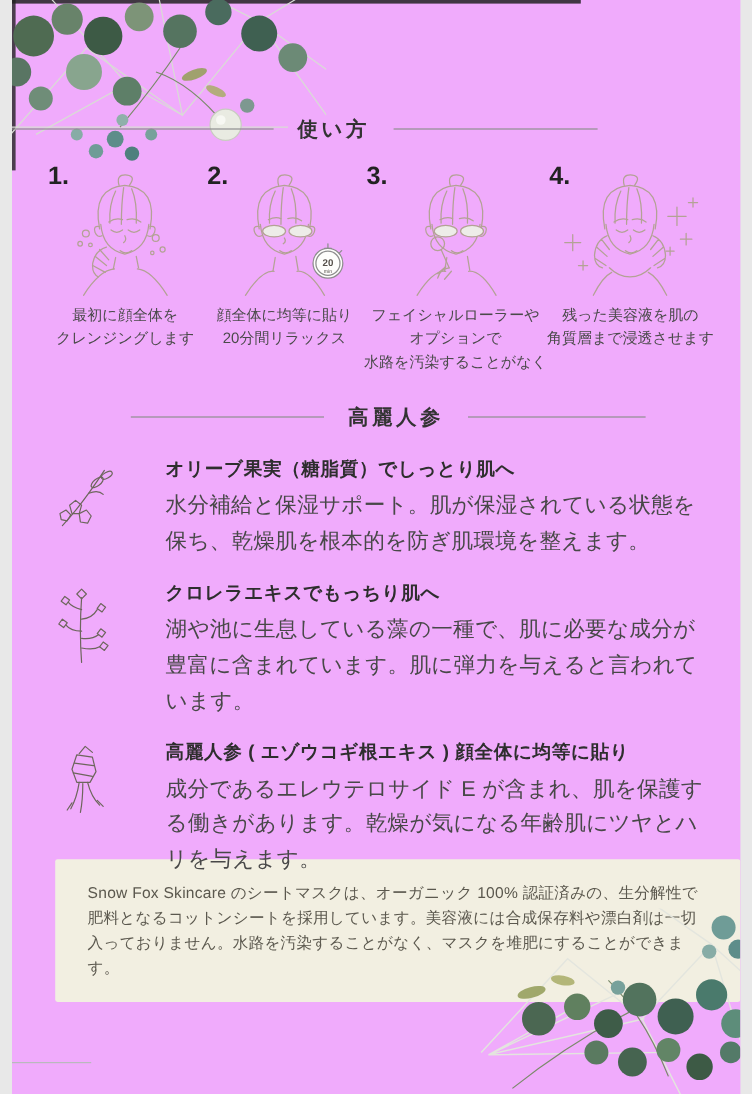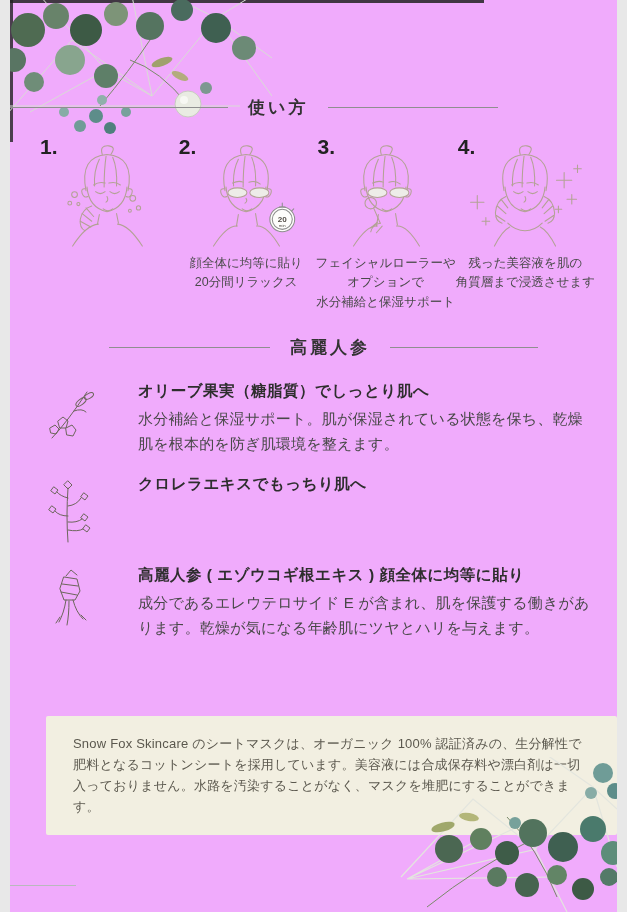--- a/index.html
+++ b/index.html
@@ -58,21 +58,21 @@
   .sketch .patch{fill:#edece8;}
   .sketch .badge-face{fill:#fdfdfb;stroke:#8d8d8d;}
   .sketch text{stroke:none;fill:#55504a;font-family:"Liberation Sans",sans-serif;}
 
   
   .ingredients{margin:22px 24px 0 32px;position:relative;z-index:2;}
   .ingredient{display:flex;margin-bottom:17px;}
   .icon-cell{flex:0 0 70px;padding-top:2px;}
   .text-cell{flex:1;max-width:505px;margin-left:26px;}
   .ing-title{margin:0 0 5px 0;font-size:15.5px;font-weight:bold;color:#2e2e2e;letter-spacing:.5px;}
-  .ing-body{margin:0;font-size:15px;line-height:1.66;color:#484848;letter-spacing:.2px;}
+  .ing-body{margin:0;font-size:18px;line-height:1.66;color:#484848;letter-spacing:.2px;}
   .ing-icon path,.ing-icon circle,.ing-icon ellipse,.ing-icon polygon{
     fill:none;stroke:#6d665c;stroke-width:1;stroke-linecap:round;stroke-linejoin:round;
   }
   .ing-icon .wash{stroke:none;}
 
   
   .footnote-box{
     position:absolute;left:28px;right:0;top:716px;
     background:#f2efe1;border-radius:2px;
     padding:17px 26px 18px 27px;
@@ -116,20 +116,24 @@
         <path d="M30,110 q14,-22 27,-23 M103,110 q-14,-22 -26,-23"></path>
         <path d="M50,68 q-10,3 -12,14 q-1,9 5,12"></path>
         <path d="M44,70 l8,9 M40,76 l10,8 M38,84 l11,6"></path>
         <circle cx="32" cy="56" r="3"></circle>
           <circle cx="27" cy="65" r="2"></circle>
           <circle cx="36" cy="66" r="1.6"></circle>
         <circle cx="93" cy="60" r="3"></circle>
           <circle cx="99" cy="70" r="2.2"></circle>
           <circle cx="90" cy="73" r="1.5"></circle>
       </svg>
+      <div class="caption">
+        <span class="cap-line">最初に顔全体を</span>
+        <span class="cap-line">クレンジングします</span>
+      </div>
     </div>
 
     <div class="step">
       <div class="step-number">2.</div>
       <svg class="illus sketch" width="126" height="109" viewBox="0 0 132 114">
         <path d="M61,14 q-3,-10 7,-9 q8,1 2,9"></path>
         <path d="M44,52 q-7,-36 22,-38 q29,2 22,38"></path>
         <path d="M58,19 q-6,12 -5,28 M72,17 q5,12 4,30 M65,16 q-2,14 -2,32"></path>
         <path d="M44,50 q-6,-1 -4,5 q2,5 6,3 M88,50 q6,-1 4,5 q-2,5 -6,3"></path>
         <path d="M45,48 q2,22 21,26 q19,-4 21,-26"></path>
@@ -167,21 +171,21 @@
         <path d="M62,71 q5,4 10,0"></path>
         <path d="M58,77 l-2,12 M76,76 l2,12"></path>
         <path d="M32,110 q14,-22 25,-21 M101,110 q-13,-22 -24,-21"></path>
         <circle cx="50" cy="65" r="6"></circle>
         <path d="M53,70 l7,16"></path>
         <path d="M60,86 q-8,1 -10,9 M57,85 l-7,6 M62,89 l-6,7"></path>
       </svg>
       <div class="caption">
         <span class="cap-line">フェイシャルローラーや</span>
         <span class="cap-line">オプションで</span>
-        <span class="cap-line">水分補給と保湿サポート</span>
+        <span class="cap-line">水路を汚染することがなく</span>
       </div>
     </div>
 
     <div class="step">
       <div class="step-number">4.</div>
       <svg class="illus sketch" width="126" height="109" viewBox="0 0 132 114">
         <path d="M61,14 q-3,-10 7,-9 q8,1 2,9"></path>
         <path d="M44,52 q-7,-36 22,-38 q29,2 22,38"></path>
         <path d="M58,19 q-6,12 -5,28 M72,17 q5,12 4,30 M65,16 q-2,14 -2,32"></path>
         <path d="M45,48 q2,22 21,26 q19,-4 21,-26"></path>
@@ -244,20 +248,21 @@
           <polygon points="26,5 30,9 26,13 22,9"></polygon>
           <polygon points="12,11 16,14 13,18 9,15"></polygon>
           <polygon points="42,17 46,20 43,24 39,21"></polygon>
           <polygon points="10,30 14,33 11,37 7,34"></polygon>
           <polygon points="42,38 46,41 43,45 39,42"></polygon>
           <polygon points="44,49 48,52 45,56 41,53"></polygon>
         </svg>
       </div>
       <div class="text-cell">
         <h3 class="ing-title">クロレラエキスでもっちり肌へ</h3>
+        <p class="ing-body">湖や池に生息している藻の一種で、肌に必要な成分が豊富に含まれています。肌に弾力を与えると言われています。</p>
       </div>
     </div>
 
 
     <div class="ingredient">
       <div class="icon-cell">
         <svg class="ing-icon" width="56" height="64" viewBox="0 0 56 64">
           <ellipse class="wash" cx="26" cy="32" rx="19" ry="23" fill="#f3c9ad" opacity="0.6" transform="rotate(22 26 32)"></ellipse>
           <path d="M24,9 l5,-6 l6,5"></path>
           <path d="M22,10 L35,12 L38,24 L33,33 L22,33 L18,22 Z"></path>

